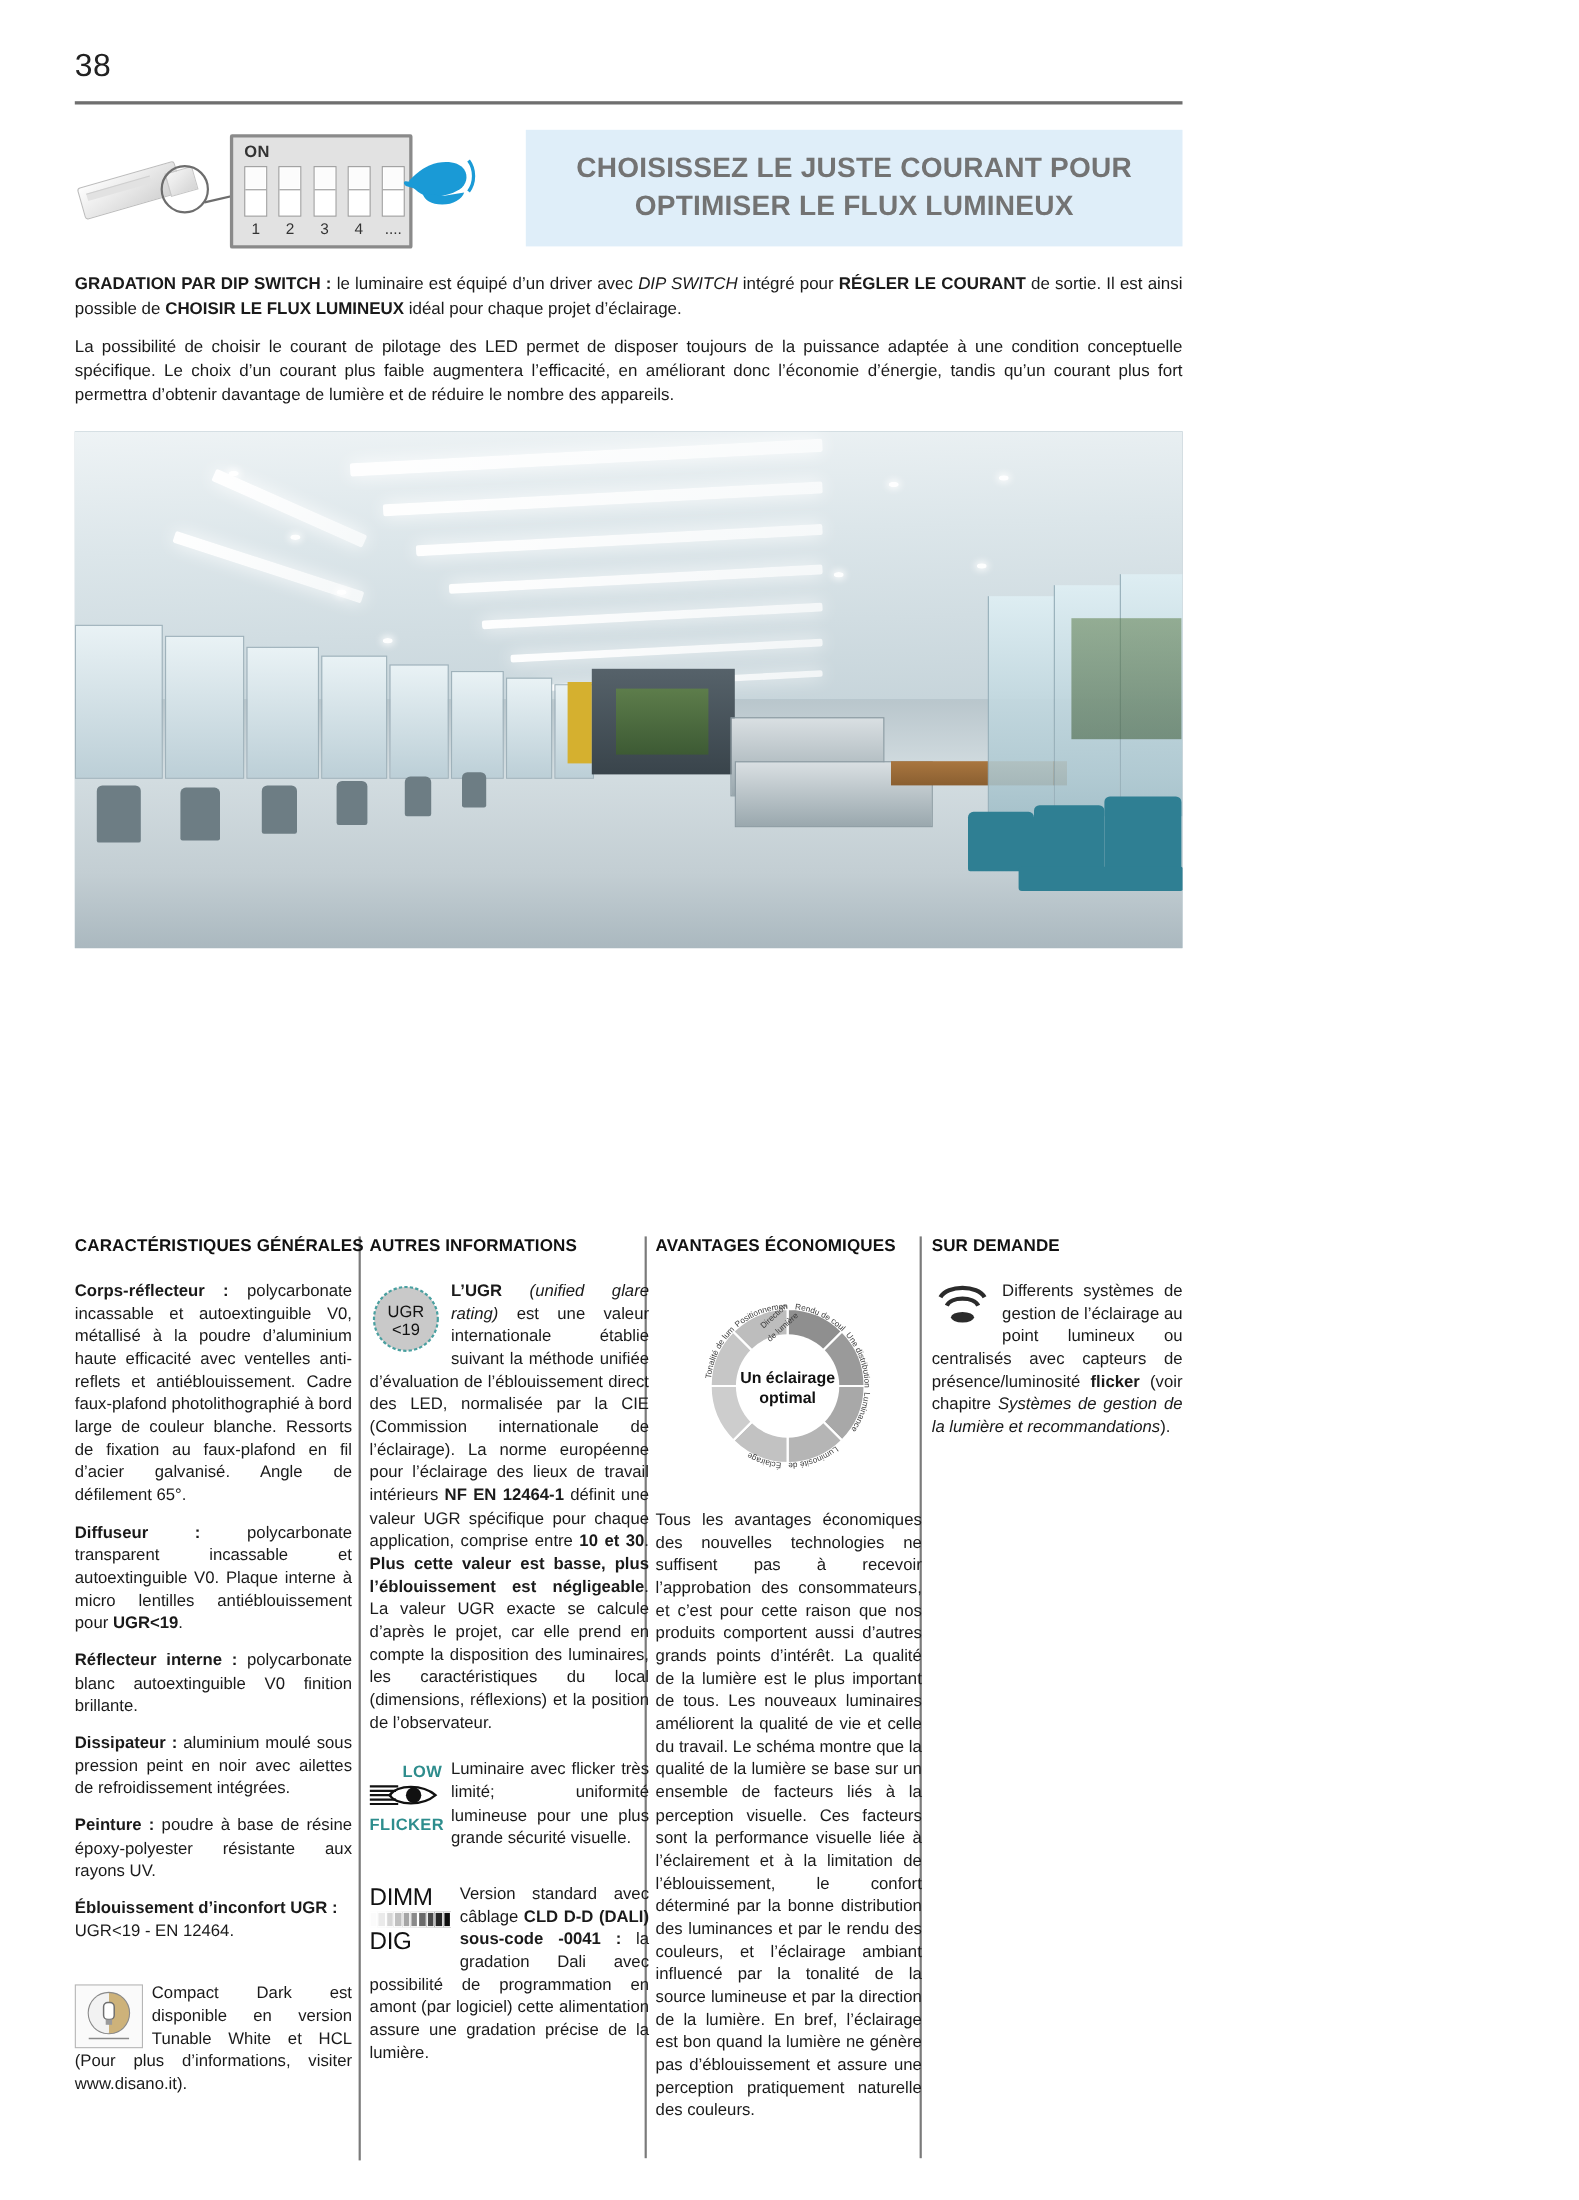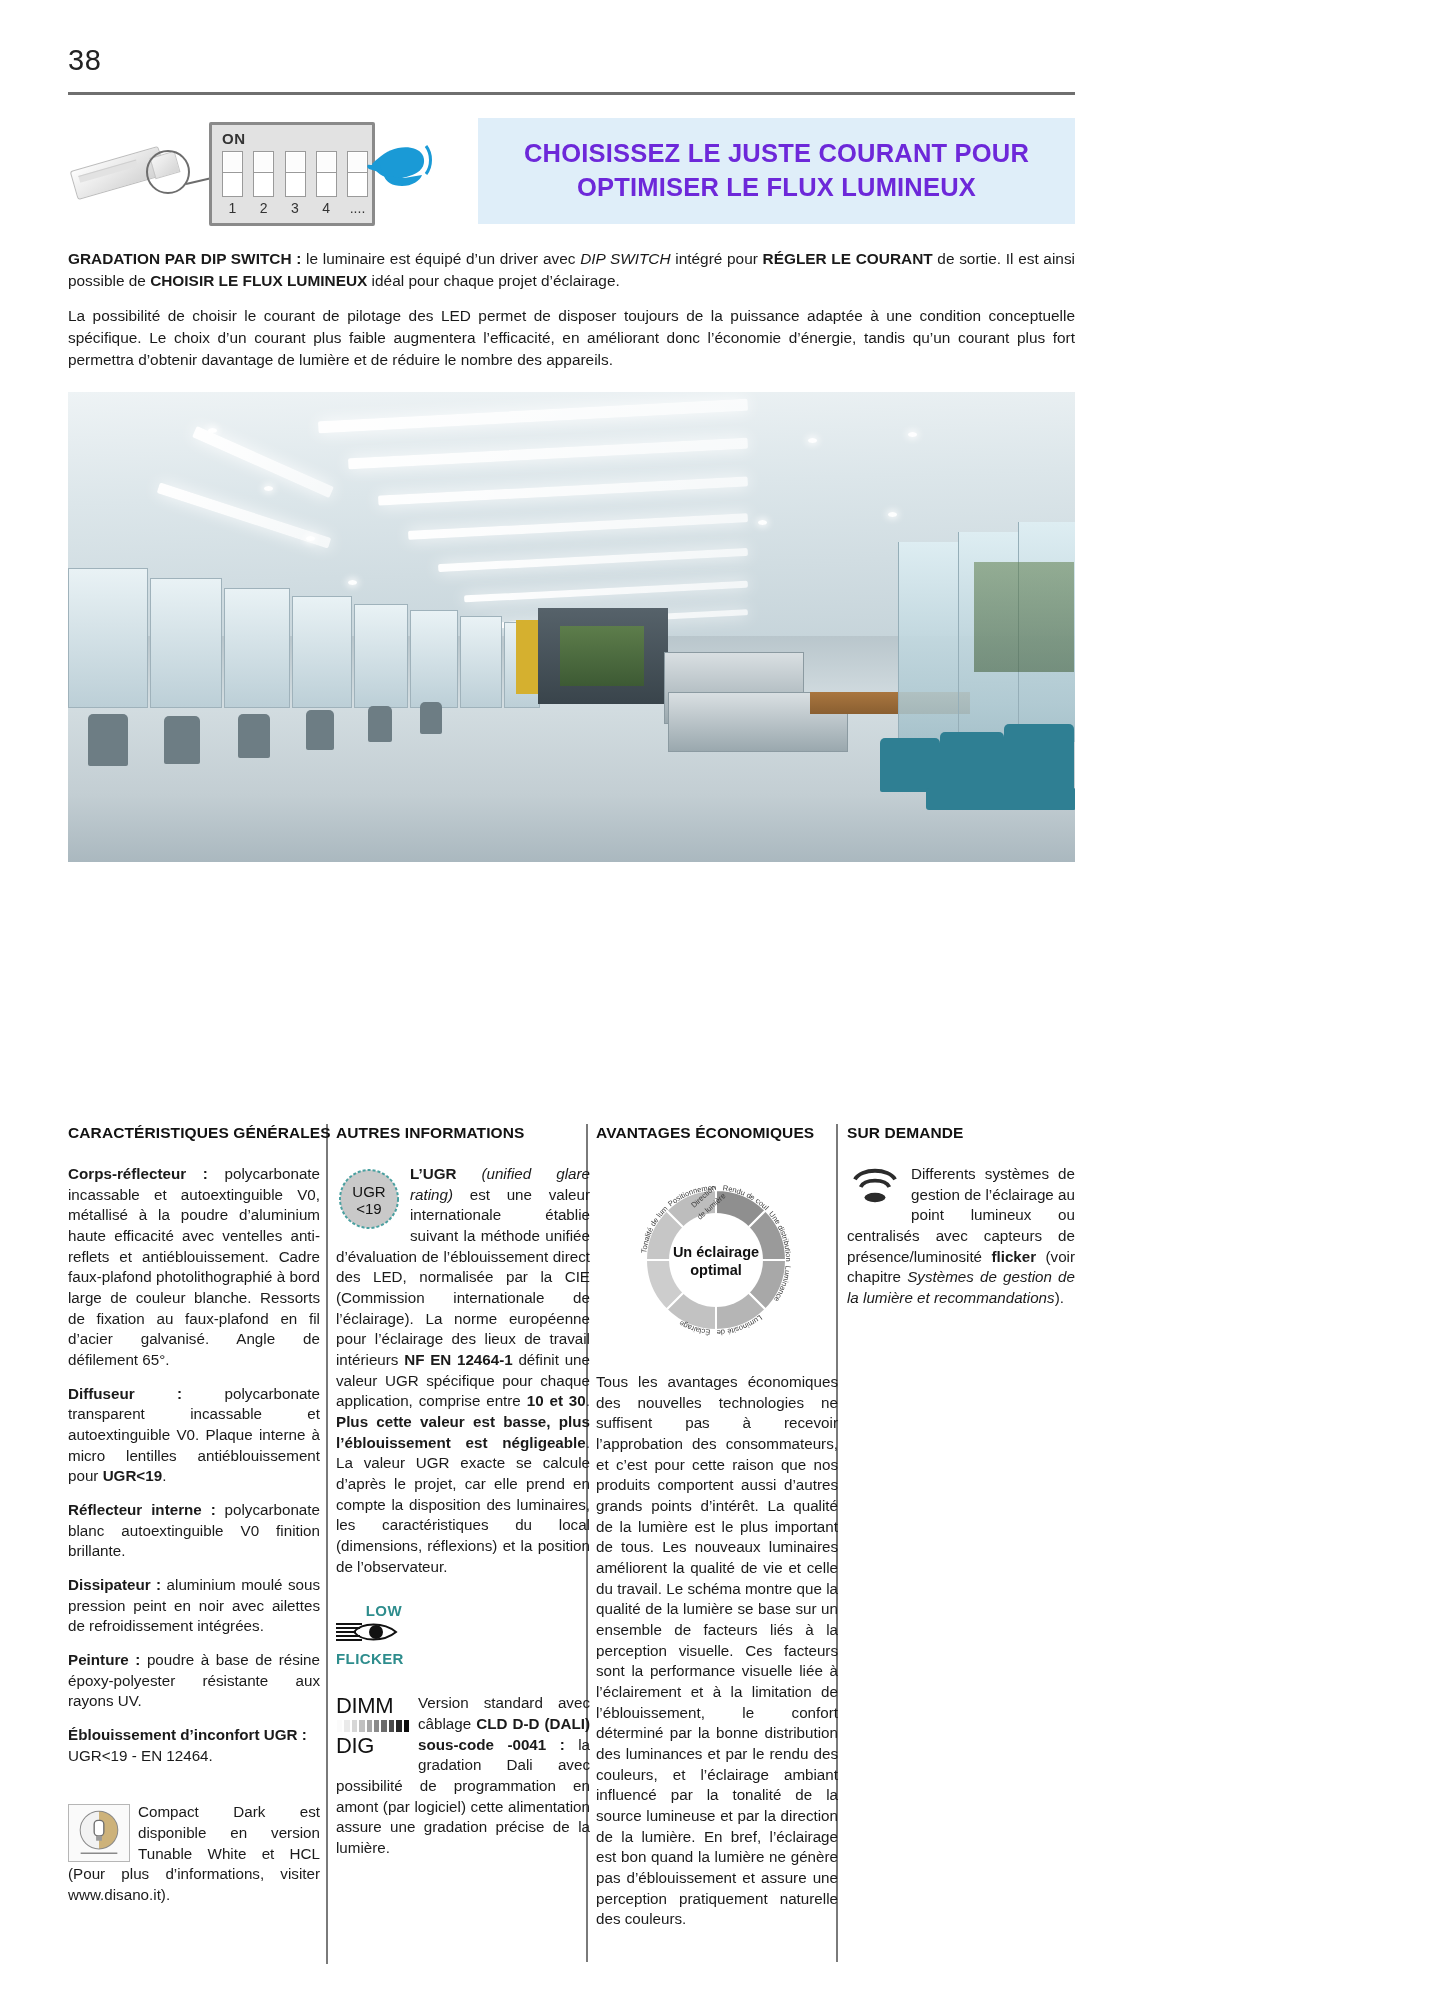--- a/index.html
+++ b/index.html
@@ -172,21 +172,21 @@
     width: 597px; height: 106px;
     background: #dfeef9;
     display: flex;
     align-items: center;
     justify-content: center;
     text-align: center;
   }
   .banner-text {
     font-size: 25.5px;
     font-weight: 700;
-    color: #6d28d9;
+    color: #737373;
     line-height: 1.32;
     letter-spacing: .2px;
     padding: 0 10px;
   }
 
   
   .intro {
     position: absolute;
     left: 68px;
     width: 1007px;
@@ -569,20 +569,21 @@
             <path d="M18 13 C26 3, 48 3, 60 13 C48 23, 26 23, 18 13 Z" fill="none" stroke="#111" stroke-width="2"></path>
             <circle cx="40" cy="13" r="7" fill="#111"></circle>
             <line x1="0" y1="5" x2="26" y2="5" stroke="#111" stroke-width="2"></line>
             <line x1="0" y1="9" x2="24" y2="9" stroke="#111" stroke-width="2"></line>
             <line x1="0" y1="13" x2="20" y2="13" stroke="#111" stroke-width="2"></line>
             <line x1="0" y1="17" x2="24" y2="17" stroke="#111" stroke-width="2"></line>
             <line x1="0" y1="21" x2="26" y2="21" stroke="#111" stroke-width="2"></line>
           </svg>
           <div class="low-bot">FLICKER</div>
         </div>
+        <span>Luminaire avec flicker très limité; uniformité lumineuse pour une plus grande sécurité visuelle.</span>
       </div>
 
       <div class="body-text clearfix" style="margin-top:30px;">
         <div class="dimm-wrap">
           <div class="dimm-t">DIMM</div>
           <div class="dimm-bars">
             <i style="background:#fbfbfb"></i>
               <i style="background:#eaeaea"></i>
               <i style="background:#d6d6d6"></i>
               <i style="background:#c0c0c0"></i>

